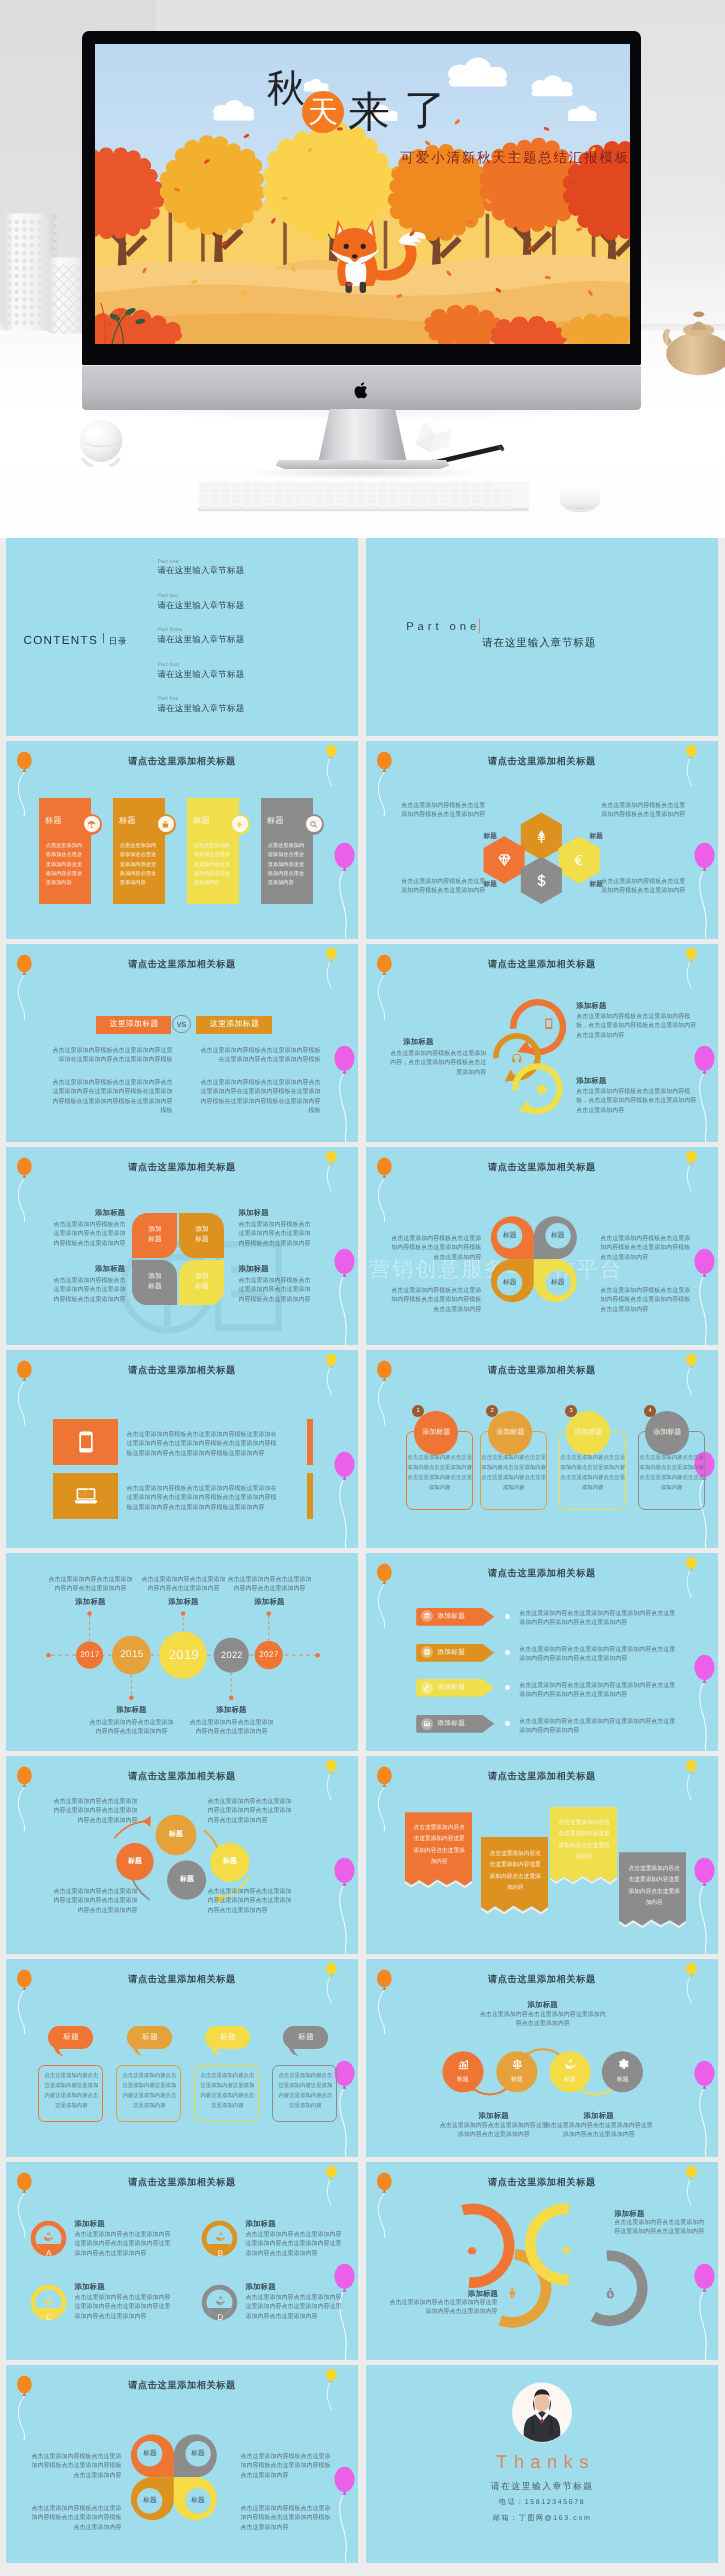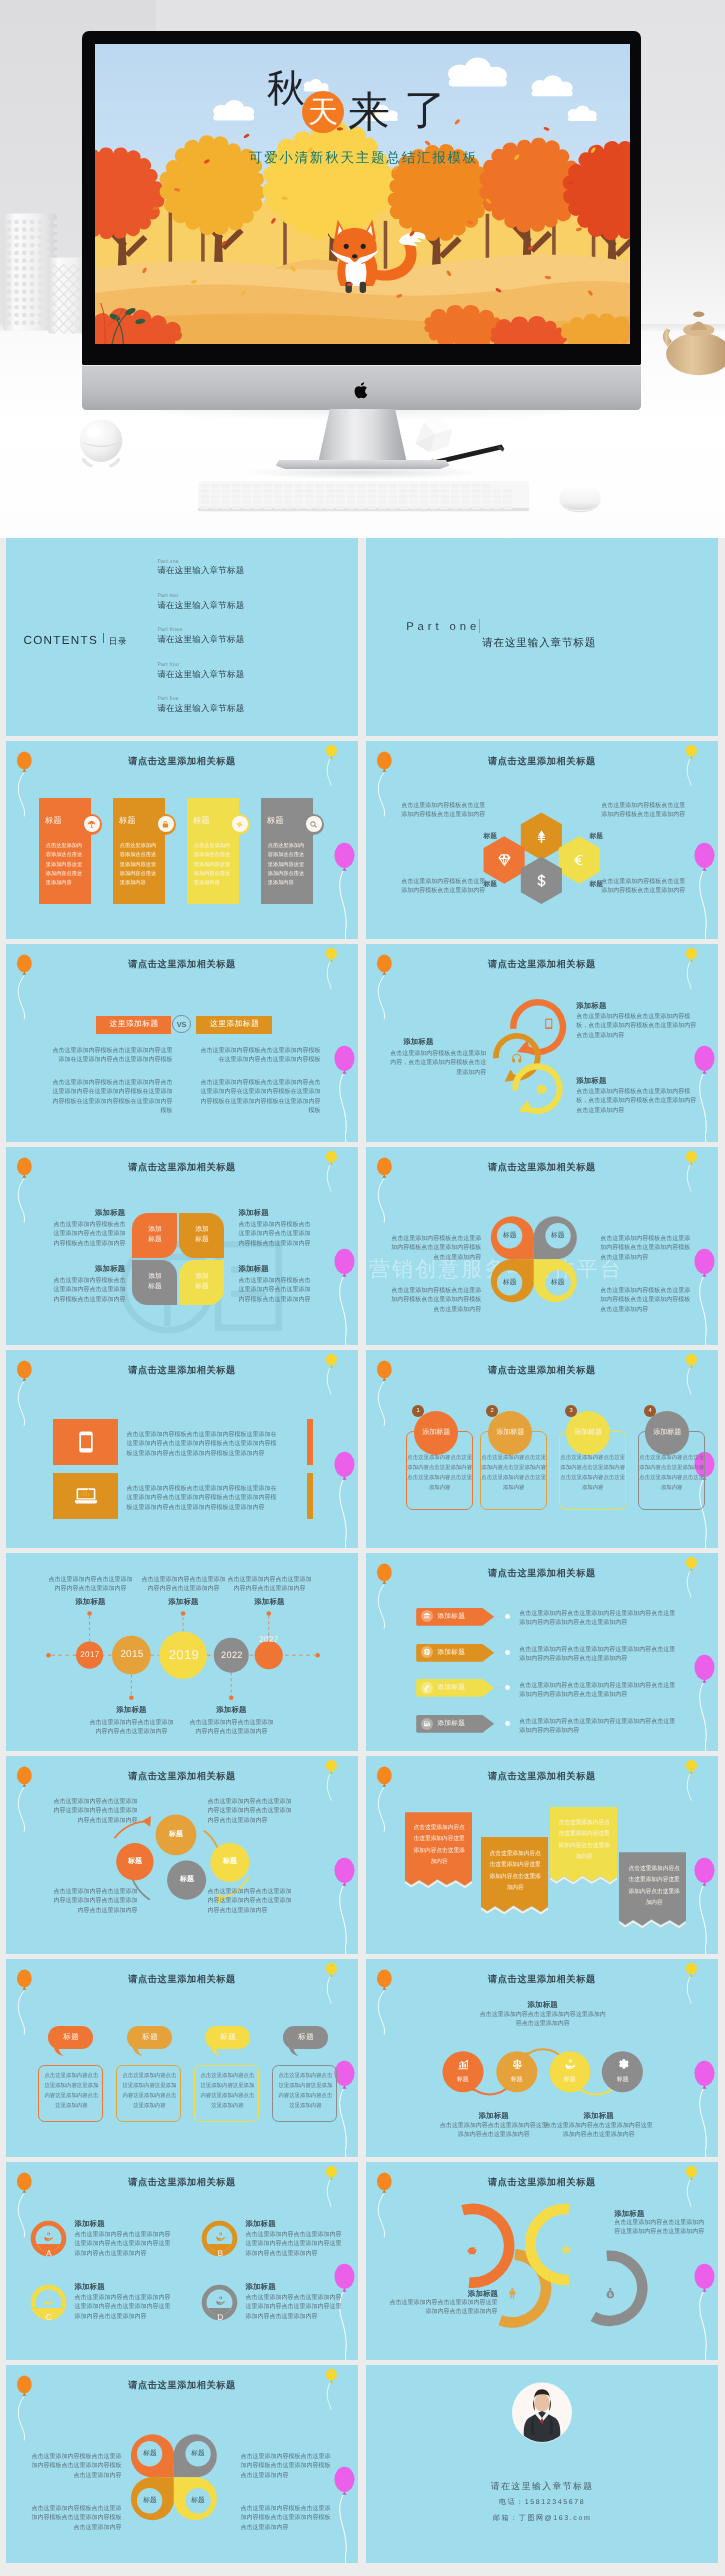--- a/index.html
+++ b/index.html
@@ -416,21 +416,21 @@
             <ellipse cx="616" cy="288" rx="4.4" ry="2.2" fill="#e2481f" transform="rotate(-23 616 288)"></ellipse>
             <ellipse cx="684" cy="262" rx="4.4" ry="2.2" fill="#ef7326" transform="rotate(-14 684 262)"></ellipse>
           </g>
         </svg>
         <div class="scr-text">
           <div style="position:absolute;left:172px;top:25.5px;font-size:38px;line-height:1;color:#1f2328;font-weight:400">秋</div>
           <div style="position:absolute;left:207px;top:47px;width:42px;height:42px;border-radius:50%;background:#f47a21"></div>
           <div style="position:absolute;left:207px;top:52px;width:42px;text-align:center;font-size:30px;line-height:34px;color:#fff9f2;font-weight:300">天</div>
           <div style="position:absolute;left:253px;top:47px;font-size:42px;line-height:1;color:#1f2328;font-weight:400">来</div>
           <div style="position:absolute;left:309px;top:45px;font-size:42px;line-height:1;color:#1f2328;font-weight:400">了</div>
-          <div style="position:absolute;left:0;top:106px;width:535px;text-align:center;font-size:13.5px;letter-spacing:1.8px;color:#0f766e;text-indent:1.8px">可爱小清新秋天主题总结汇报模板</div>
+          <div style="position:absolute;left:0;top:106px;width:535px;text-align:right;font-size:13.5px;letter-spacing:1.8px;color:#7f1d1d;text-indent:1.8px">可爱小清新秋天主题总结汇报模板</div>
         </div>
       </div>
       <div class="mon-sh"></div>
       <div class="chin">
         <svg class="apple" viewBox="0 0 23 27">
           <path d="M16.0 14.2c0-2.9 2.3-4.3 2.4-4.4-1.3-1.9-3.4-2.2-4.1-2.2-1.7-.2-3.4 1-4.2 1-.9 0-2.2-1-3.6-1-1.9.1-3.6 1.1-4.6 2.8-2 3.5-.5 8.6 1.4 11.4 1 1.4 2.1 2.9 3.6 2.8 1.4-.1 2-.9 3.6-.9 1.6 0 2.2.9 3.6.9 1.5 0 2.5-1.4 3.5-2.8.7-1 .9-1.5 1.5-2.7-3.8-1.5-3.1-5.9-3.1-4.9z" fill="#060608"></path>
           <path d="M13.3 5.1c.8-.9 1.3-2.2 1.1-3.5-1.1.1-2.5.8-3.3 1.7-.7.8-1.3 2.1-1.1 3.4 1.2.1 2.5-.7 3.3-1.6z" fill="#060608"></path>
         </svg>
       </div>
       <div class="stand-neck"></div>
@@ -1017,21 +1017,21 @@
           <circle cx="118" cy="144" r="19.2" fill="#ef7535"></circle>
           <circle cx="177" cy="144" r="27.4" fill="#e5a13a"></circle>
           <circle cx="250" cy="144" r="33.6" fill="#f5dc46"></circle>
           <circle cx="318" cy="144" r="24.7" fill="#8c8c8c"></circle>
           <circle cx="371" cy="144" r="19.9" fill="#ef7535"></circle>
         </svg>
         <div style="position:absolute;left:55px;top:95px;width:57px;height:14px;text-align:center;line-height:14px;font-size:8.1px;color:#fdf4ea;letter-spacing:0.3px">2017</div>
         <div style="position:absolute;left:97px;top:95px;width:57px;height:14px;text-align:center;line-height:14px;font-size:10px;color:#fdf4ea;letter-spacing:0.3px">2015</div>
         <div style="position:absolute;left:149px;top:95px;width:57px;height:14px;text-align:center;line-height:14px;font-size:13px;color:#fdf4ea;letter-spacing:0.3px">2019</div>
         <div style="position:absolute;left:197px;top:95px;width:57px;height:14px;text-align:center;line-height:14px;font-size:9.2px;color:#fdf4ea;letter-spacing:0.3px">2022</div>
-        <div style="position:absolute;left:234px;top:80px;width:57px;height:14px;text-align:center;line-height:14px;font-size:8.1px;color:#fdf4ea;letter-spacing:0.3px">2027</div>
+        <div style="position:absolute;left:234px;top:95px;width:57px;height:14px;text-align:center;line-height:14px;font-size:8.1px;color:#fdf4ea;letter-spacing:0.3px">2027</div>
         <div class="btxt" style="position:absolute;left:40px;top:22.7px;width:88px;text-align:center">点击这里添加内容点击这里添加内容内容点击这里添加内容</div>
         <div class="blabel" style="position:absolute;left:40px;top:44px;width:88px;text-align:center">添加标题</div>
         <div class="btxt" style="position:absolute;left:133px;top:22.7px;width:88px;text-align:center">点击这里添加内容点击这里添加内容内容点击这里添加内容</div>
         <div class="blabel" style="position:absolute;left:133px;top:44px;width:88px;text-align:center">添加标题</div>
         <div class="btxt" style="position:absolute;left:219px;top:22.7px;width:88px;text-align:center">点击这里添加内容点击这里添加内容内容点击这里添加内容</div>
         <div class="blabel" style="position:absolute;left:219px;top:44px;width:88px;text-align:center">添加标题</div>
         <div class="blabel" style="position:absolute;left:81px;top:152px;width:88px;text-align:center">添加标题</div>
         <div class="btxt" style="position:absolute;left:81px;top:166px;width:88px;text-align:center">点击这里添加内容点击这里添加内容内容点击这里添加内容</div>
         <div class="blabel" style="position:absolute;left:181px;top:152px;width:88px;text-align:center">添加标题</div>
         <div class="btxt" style="position:absolute;left:181px;top:166px;width:88px;text-align:center">点击这里添加内容点击这里添加内容内容点击这里添加内容</div>
@@ -1468,19 +1468,20 @@
             <ellipse cx="42" cy="28" rx="11" ry="13" fill="#e8c0a4"></ellipse>
             <path d="M31 22 C31 13 36 9 42 9 C49 9 53 14 53 22 C53 17 49 16 42 16 C36 16 32 18 31 22 Z" fill="#2c2320"></path>
             <path d="M30 24 q-2 10 2 16 l-2 -18 Z" fill="#2c2320"></path>
             <path d="M54 24 q2 10 -2 16 l2 -18 Z" fill="#2c2320"></path>
             <path d="M42 40 l9 4 l10 6 c5 4 7 12 7 20 v14 H16 V70 c0-8 2-16 7-20 l10-6 Z" fill="#2f3338"></path>
             <path d="M36 42 l6 8 l6 -8 l4 2 l-10 12 l-10 -12 Z" fill="#f3f3f3"></path>
             <path d="M42 50 l-3 5 l3 4 l3 -4 Z" fill="#8d2f3a"></path>
             <path d="M33 45 C29 52 30 64 32 74 l-5 -2 C25 60 27 50 33 45 Z" fill="#26292e"></path>
             <path d="M51 45 C55 52 54 64 52 74 l5 -2 C59 60 57 50 51 45 Z" fill="#26292e"></path>
           </svg></div>
+        <div style="position:absolute;left:0;top:86px;width:352px;text-align:center;font-size:18.4px;letter-spacing:6.4px;color:#d98a56;font-weight:400;text-indent:6.4px">Thanks</div>
         <div style="position:absolute;left:0;top:115px;width:352px;text-align:center;font-size:8.9px;letter-spacing:1.4px;color:#4b5b64">请在这里输入章节标题</div>
         <div style="position:absolute;left:0;top:133px;width:352px;text-align:center;font-size:7px;letter-spacing:1.6px;color:#4b5b64">电话：15812345678</div>
         <div style="position:absolute;left:0;top:149px;width:352px;text-align:center;font-size:7px;letter-spacing:1.6px;color:#4b5b64">邮箱：丁图网@163.com</div>
       </div>
     </div>
   </div>
 
 
 </body></html>

